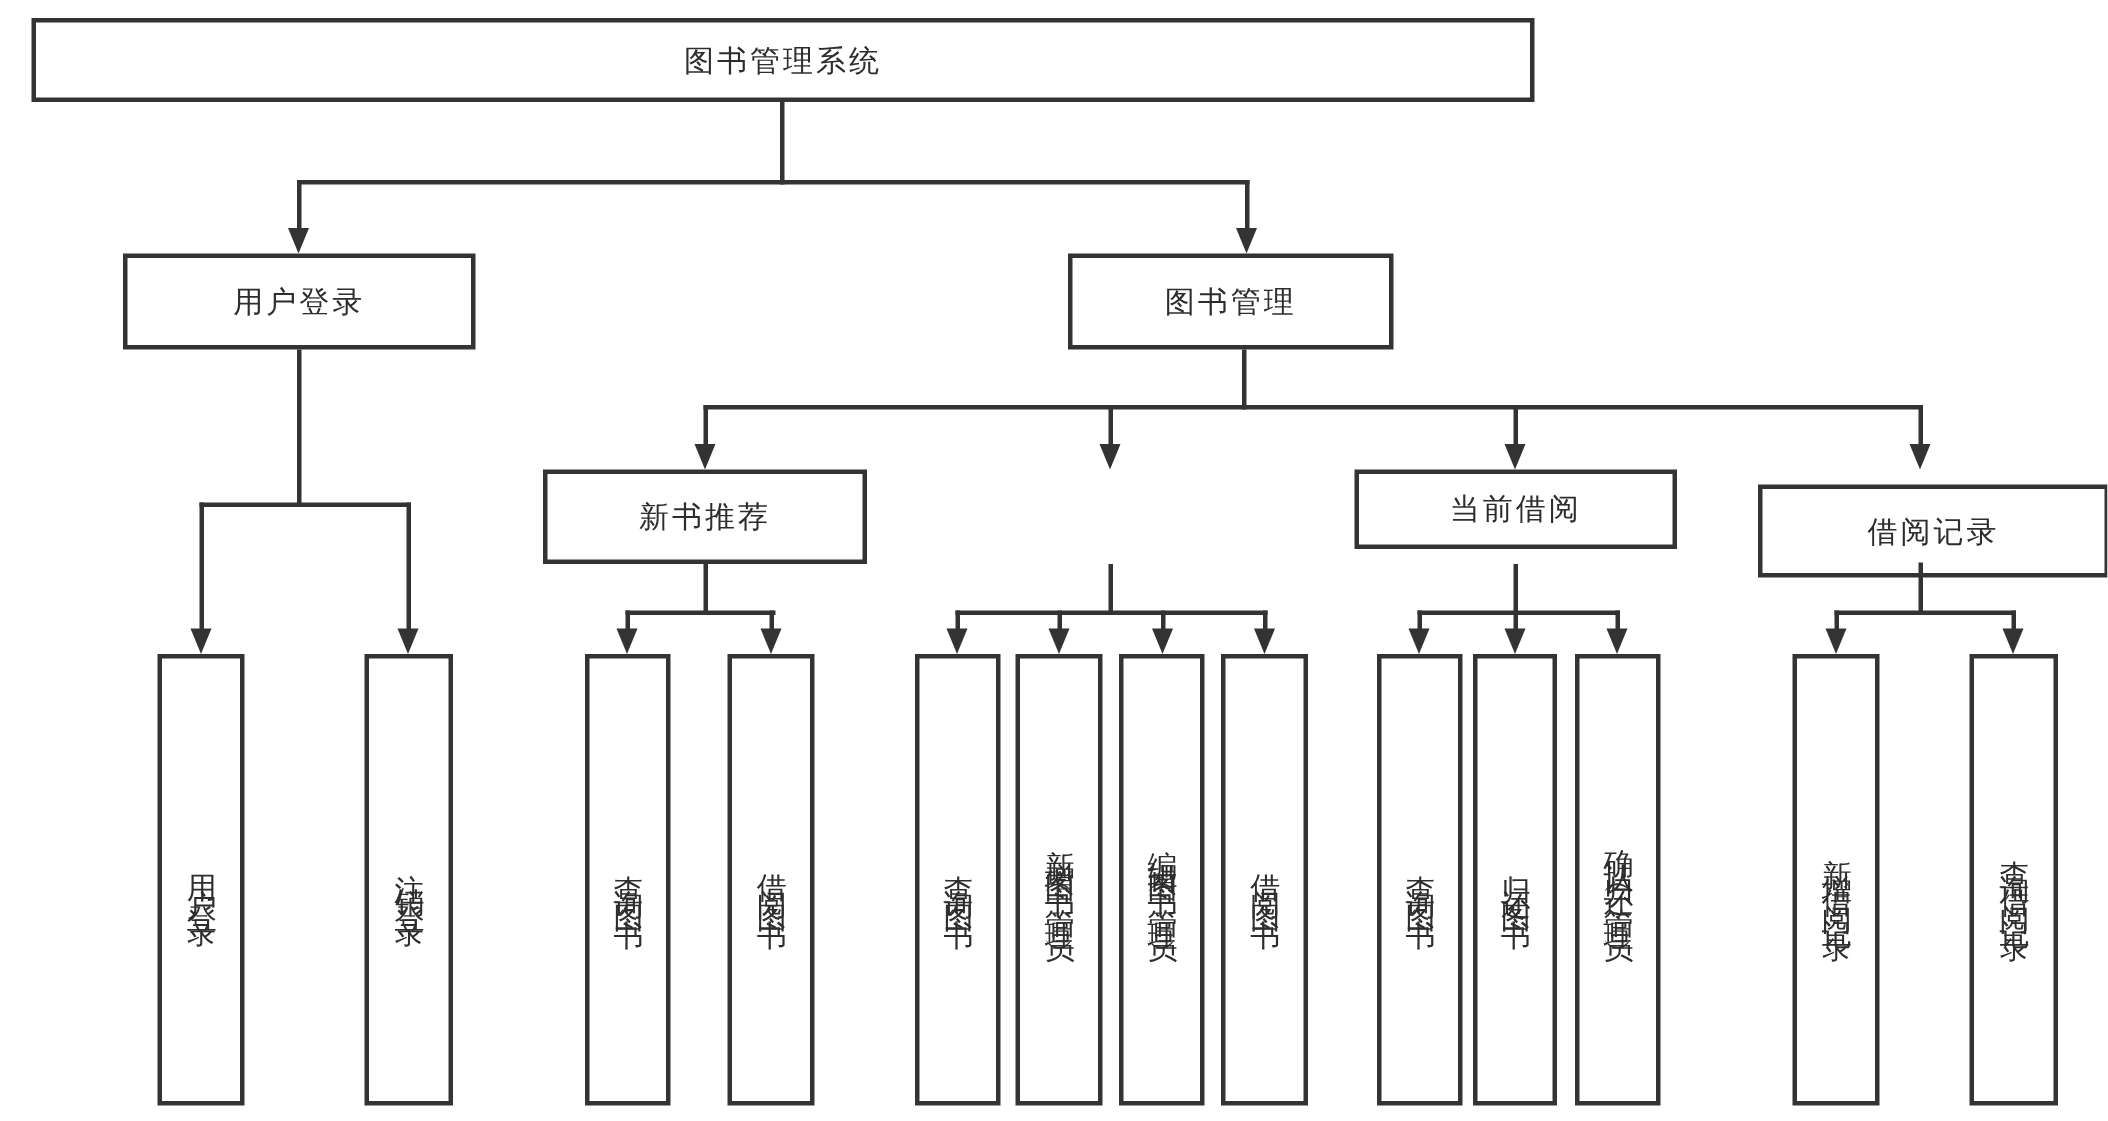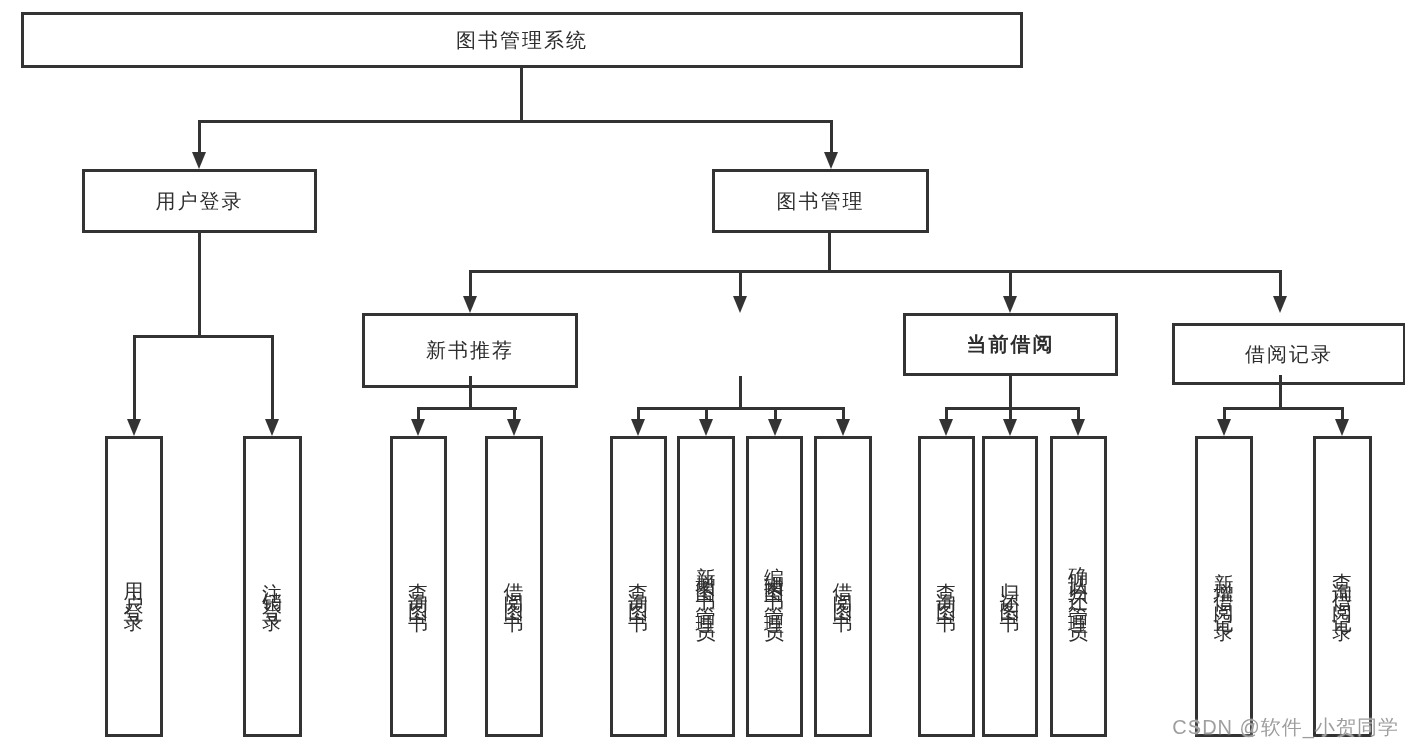--- a/index.html
+++ b/index.html
@@ -91,24 +91,24 @@
   <div class="hline" style="left:469px;top:270px;width:813px;"></div>
   <div class="vline" style="left:469px;top:270px;height:28px;"></div>
   <div class="arrowhead" style="left:463px;top:296px;"></div>
   <div class="vline" style="left:739px;top:270px;height:28px;"></div>
   <div class="arrowhead" style="left:733px;top:296px;"></div>
   <div class="vline" style="left:1009px;top:270px;height:28px;"></div>
   <div class="arrowhead" style="left:1003px;top:296px;"></div>
   <div class="vline" style="left:1279px;top:270px;height:28px;"></div>
   <div class="arrowhead" style="left:1273px;top:296px;"></div>
 
-  <div class="box" style="left:362px;top:313px;width:216px;height:75px;">
+  <div class="box" style="left:362px;top:313px;width:216px;height:63px;">
     <span class="hlabel">新书推荐</span>
   </div>
-  <div class="box" style="left:903px;top:313px;width:215px;height:63px;font-weight:bold;">
+  <div class="box" style="left:903px;top:313px;width:215px;height:53px;">
     <span class="hlabel">当前借阅</span>
   </div>
   <div class="box" style="left:1172px;top:323px;width:234px;height:62px;">
     <span class="hlabel">借阅记录</span>
   </div>
 
   <div class="vline" style="left:469px;top:376px;height:34px;"></div>
   <div class="hline" style="left:417px;top:407px;width:100px;"></div>
   <div class="vline" style="left:417px;top:407px;height:14px;"></div>
   <div class="arrowhead" style="left:411px;top:419px;"></div>
@@ -179,15 +179,14 @@
     <span class="vlabel" style="letter-spacing:8px;">确认归还（管理员）</span>
   </div>
 
   <div class="box" style="left:1195px;top:436px;width:58px;height:301px;">
     <span class="vlabel">新增借阅记录</span>
   </div>
   <div class="box" style="left:1313px;top:436px;width:59px;height:301px;">
     <span class="vlabel">查询借阅记录</span>
   </div>
 
-  <div class="watermark">CSDN @软件_小贺同学</div>
 
 </div>
 
 </body></html>

